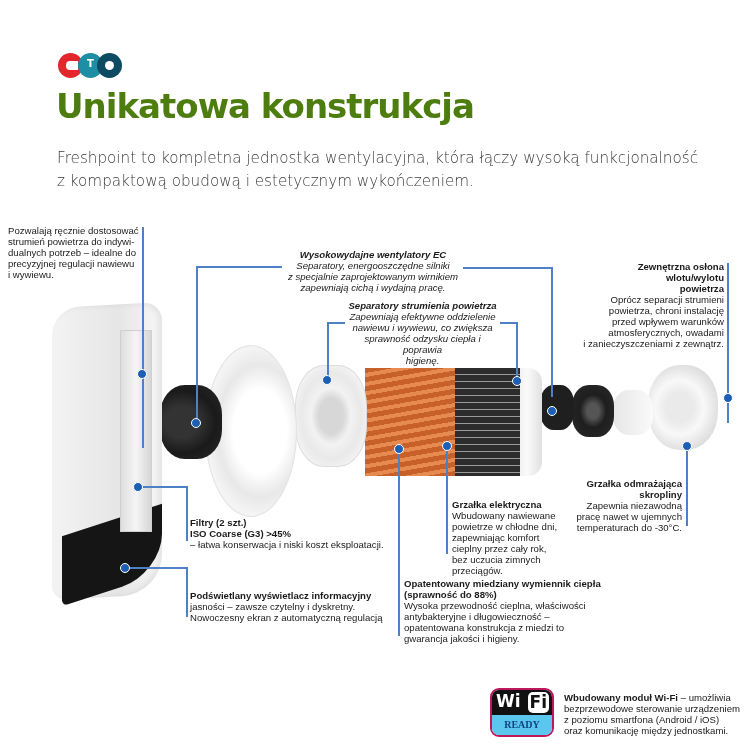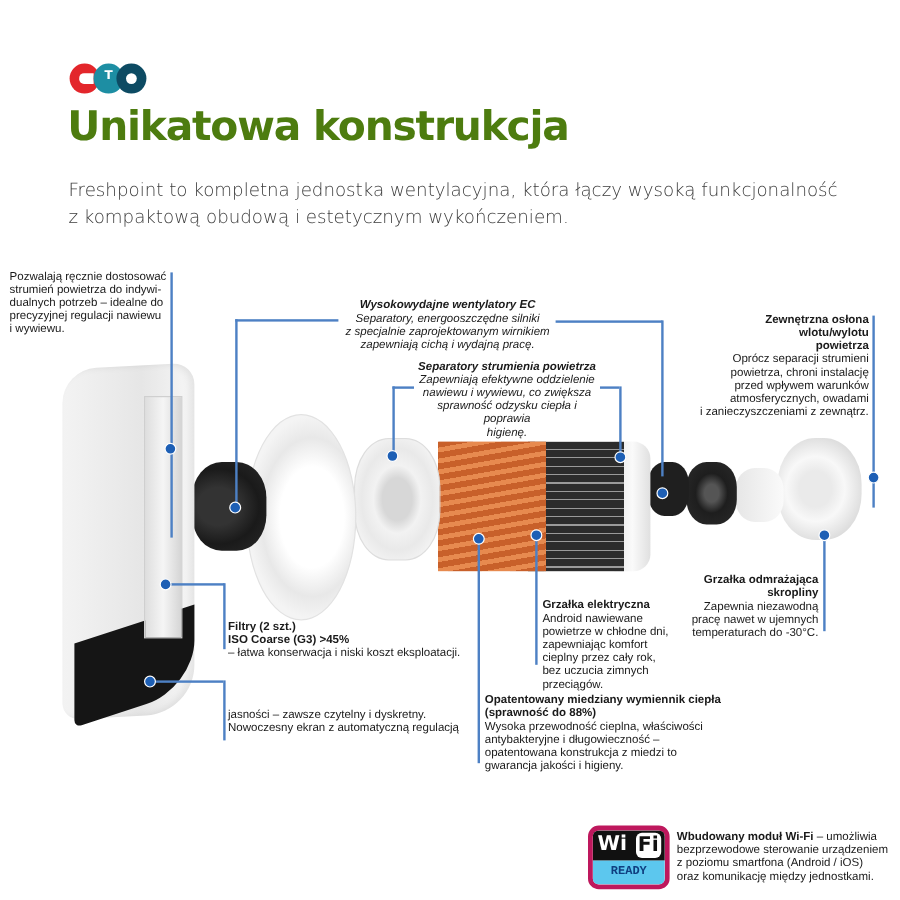--- a/index.html
+++ b/index.html
@@ -23,26 +23,26 @@
   .callout { font-family:"Liberation Sans", sans-serif; font-size:9.6px; line-height:11px; color:#1a1a1a; }
   .callout b { font-weight:bold; display:block; }
   .callout .h { font-weight:bold; }
   .callout.right { text-align:right; }
   .callout.center { text-align:center;font-style:italic; }
 
   .line { position:absolute; background:#4d80c4; }
   .dot { position:absolute; width:8px; height:8px; border-radius:50%; background:#1d5fb5; border:1px solid #fff; }
 
   
-  .wifi { left:490px; top:688px; width:60px; height:45px; border-radius:9px; overflow:hidden; border:4px solid #be185d; }
+  .wifi { left:490px; top:688px; width:60px; height:45px; border-radius:9px; overflow:hidden; border:2px solid #be185d; }
   .wifi .top { height:25px; background:#111; position:relative; }
   .wifi .top span { position:absolute; color:#fff; font-weight:bold; font-size:17px; font-family:"DejaVu Sans", sans-serif; top:1px; }
   .wifi .top .wi { left:4px; }
   .wifi .top .fi { right:3px; background:#fff; color:#111; border-radius:5px; padding:0 2px; top:2px; line-height:21px; }
-  .wifi .bottom { height:20px; background:#5cc7ee; text-align:center; font-weight:bold; font-size:10px; color:#0f3f80; line-height:19px; font-family:Liberation Mono, monospace; }
+  .wifi .bottom { height:20px; background:#5cc7ee; text-align:center; font-weight:bold; font-size:10px; color:#0f3f80; line-height:19px; font-family:Liberation Serif, serif; }
 
   
   .panel { left:52px; top:305px; width:110px; height:292px; background:linear-gradient(90deg,#f3f3f3,#e6e6e6 60%,#f7f7f7); border-radius:28px 18px 40px 14px; transform:skewY(-3deg); box-shadow: inset -4px 0 6px rgba(0,0,0,0.08); }
   .panel-base { left:62px; top:520px; width:100px; height:70px; background:#151515; border-radius:0 0 40px 6px; transform:skewY(-18deg); }
   .filter-slot { left:120px; top:330px; width:30px; height:200px; background:linear-gradient(90deg,#dedede,#f5f5f5,#d5d5d5); border:1px solid #cfcfcf; }
   .fan1 { left:160px; top:385px; width:62px; height:74px; background:radial-gradient(ellipse at 35% 50%, #333 30%, #1a1a1a 60%, #2a2a2a); border-radius:40%; }
   .ring { left:205px; top:345px; width:90px; height:170px; border-radius:50%; background:radial-gradient(ellipse at 60% 50%, #ffffff 35%, #e8e8e8 55%, #f4f4f4 70%); border:1px solid #e2e2e2; }
   .cyl-left { left:295px; top:365px; width:70px; height:100px; border-radius:40%; background:radial-gradient(ellipse at 50% 50%, #d7d7d7 25%, #f2f2f2 40%, #e9e9e9 60%, #fff); border:1px solid #ddd; }
   .copper { left:365px; top:368px; width:90px; height:108px; background:repeating-linear-gradient(170deg,#c8602a 0 5px,#e78a4f 5px 9px); }
   .dark { left:440px; top:368px; width:80px; height:108px; background:repeating-linear-gradient(180deg,#2c2c2c 0 6px,#9a9a9a 6px 7px); }
@@ -155,37 +155,38 @@
 </div>
 
 <div class="abs callout" style="left:190px; top:517px; width:210px;">
   <span class="h" style="display:block">Filtry (2 szt.)</span>
   <span class="h" style="display:block">ISO Coarse (G3) &gt;45%</span>
   <div>– łatwa konserwacja i niski koszt eksploatacji.</div>
 </div>
 
 <div class="abs callout" style="left:452px; top:483px; width:110px;margin-top:16px;">
   <b>Grzałka elektryczna</b>
-  <div>Android nawiewane</div>
+  <div>Wbudowany nawiewane</div>
   <div>powietrze w chłodne dni,</div>
   <div>zapewniając komfort</div>
   <div>cieplny przez cały rok,</div>
   <div>bez uczucia zimnych</div>
   <div>przeciągów.</div>
 </div>
 
 <div class="abs callout right" style="left:570px; top:478px; width:112px;">
   <span class="h" style="display:block">Grzałka odmrażająca</span>
   <span class="h" style="display:block">skropliny</span>
   <div>Zapewnia niezawodną</div>
   <div>pracę nawet w ujemnych</div>
   <div>temperaturach do -30°C.</div>
 </div>
 
 <div class="abs callout" style="left:190px; top:590px; width:210px;">
+  <b>Podświetlany wyświetlacz informacyjny</b>
   <div>jasności – zawsze czytelny i dyskretny.</div>
   <div>Nowoczesny ekran z automatyczną regulacją</div>
 </div>
 
 <div class="abs callout" style="left:404px; top:578px; width:200px;">
   <span class="h" style="display:block">Opatentowany miedziany wymiennik ciepła</span>
   <span class="h" style="display:block">(sprawność do 88%)</span>
   <div>Wysoka przewodność cieplna, właściwości</div>
   <div>antybakteryjne i długowieczność –</div>
   <div>opatentowana konstrukcja z miedzi to</div>

